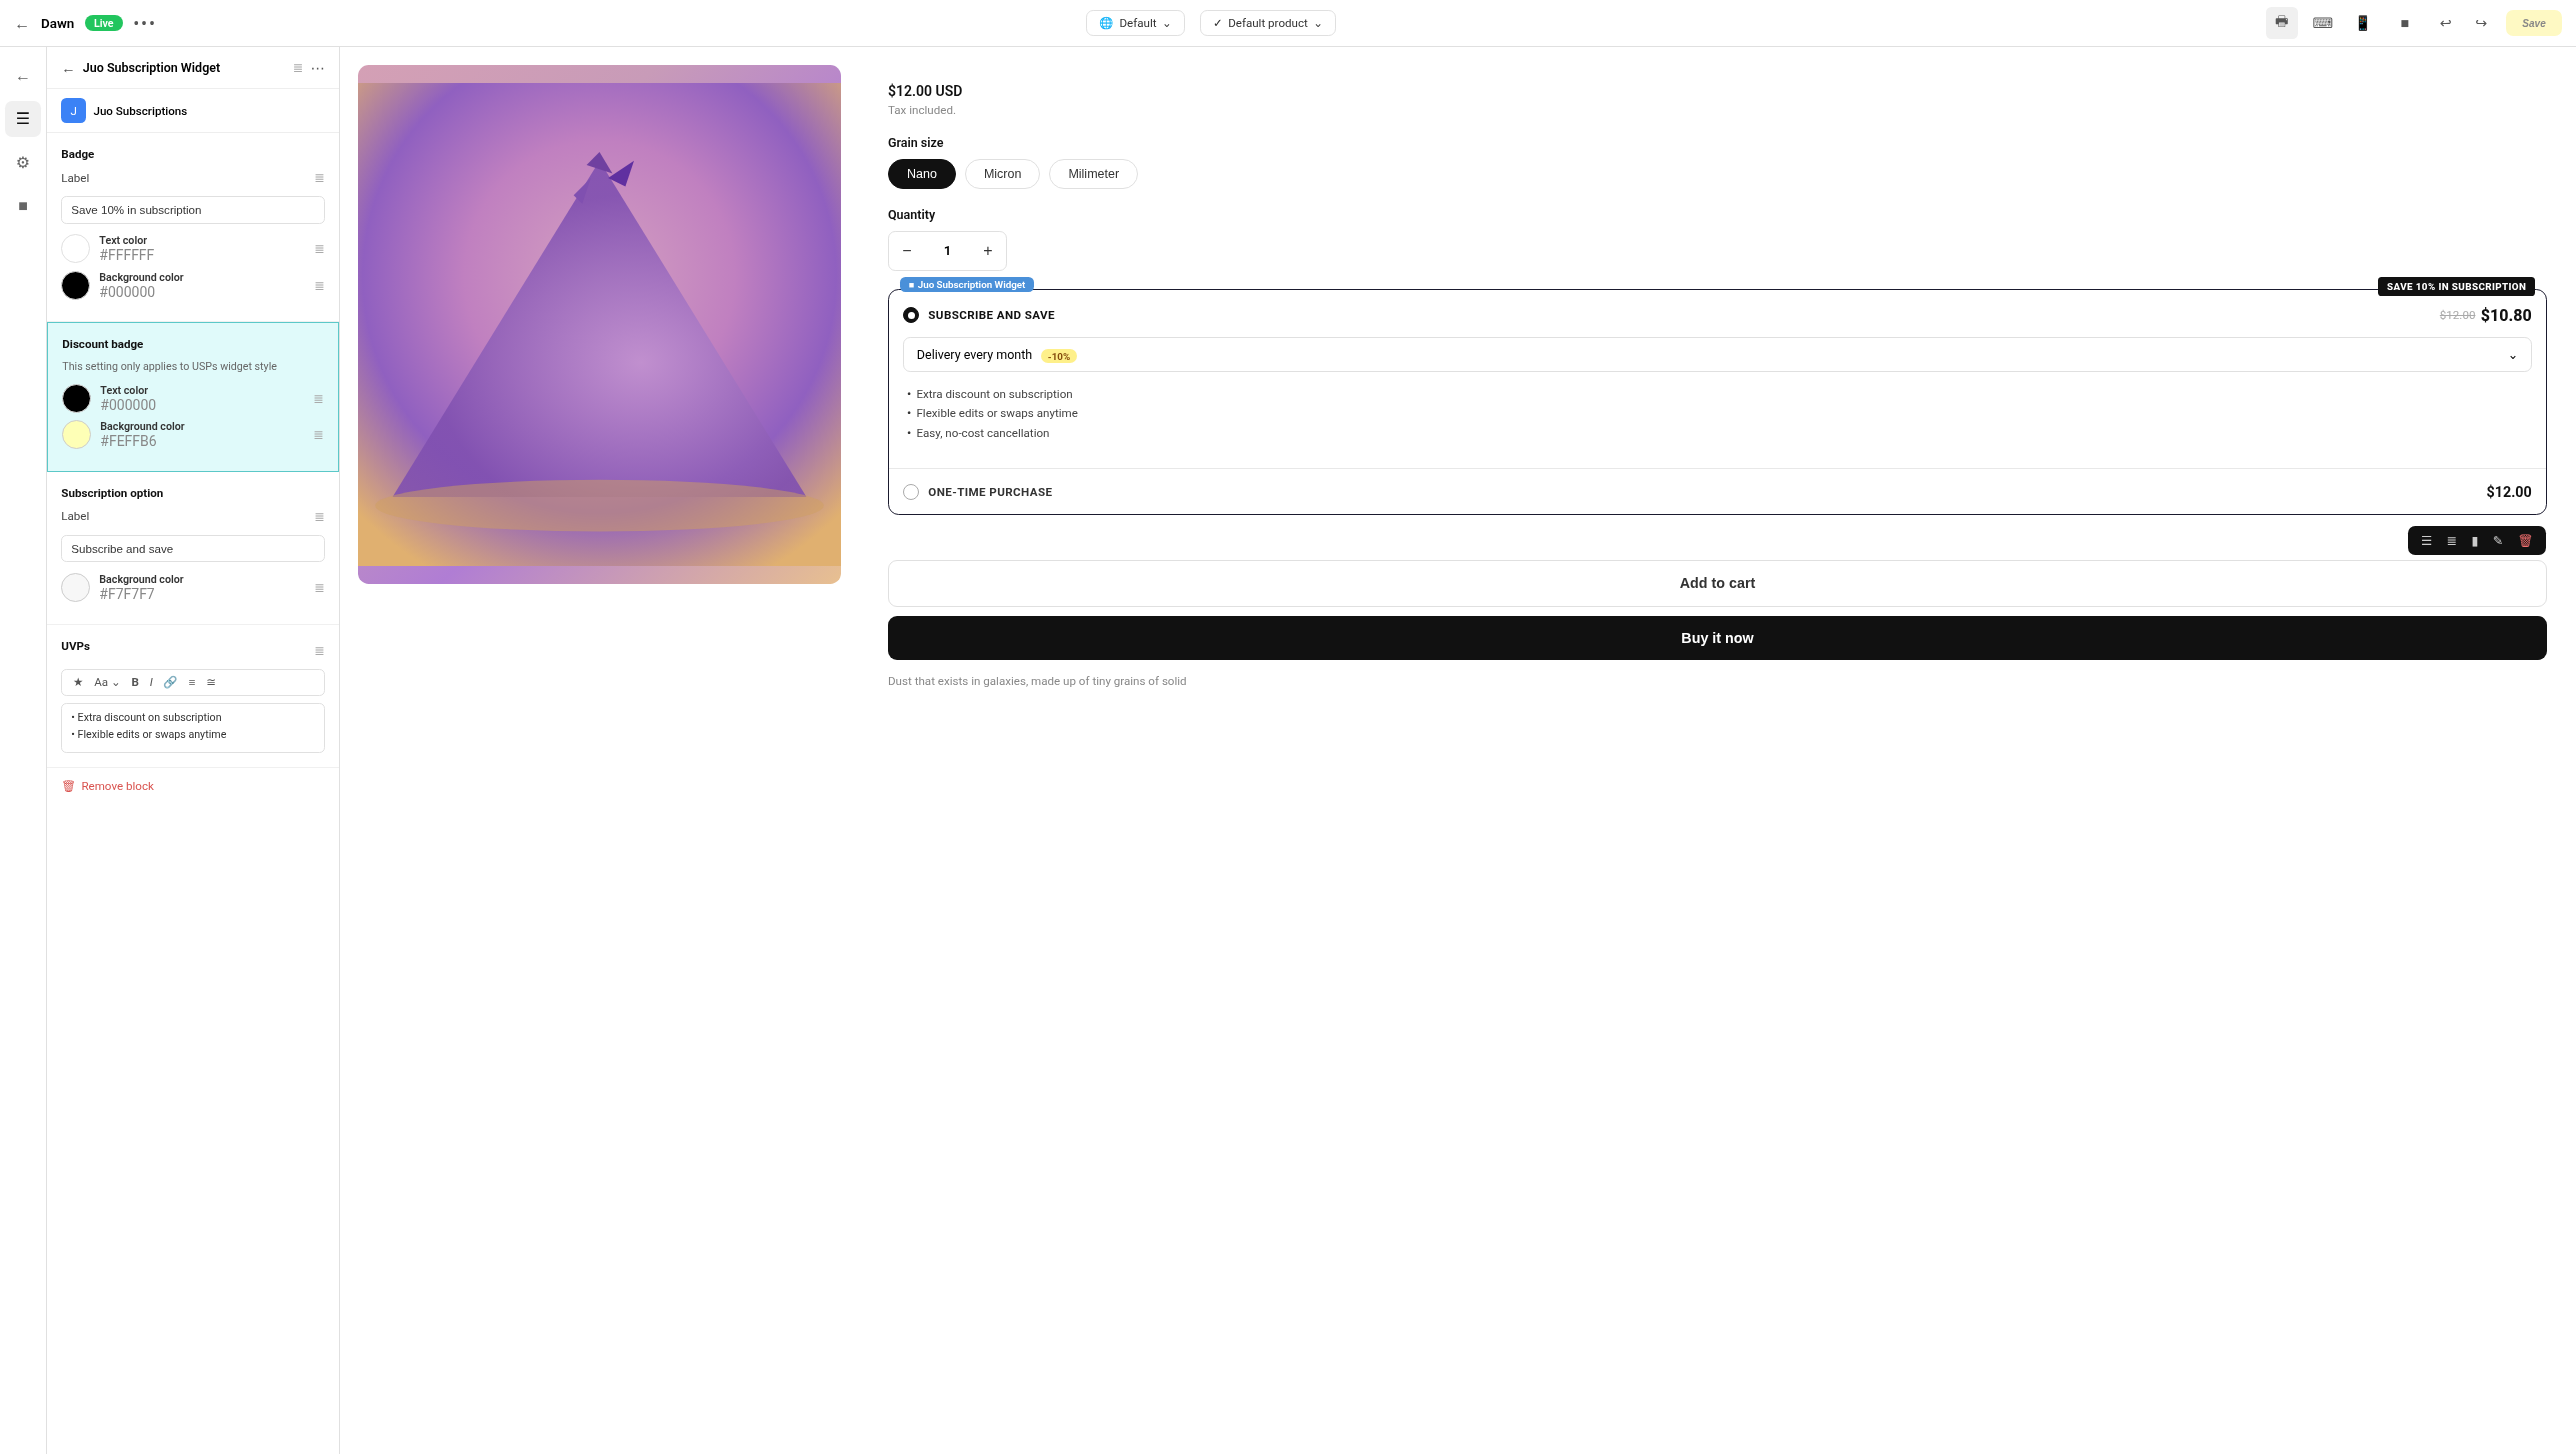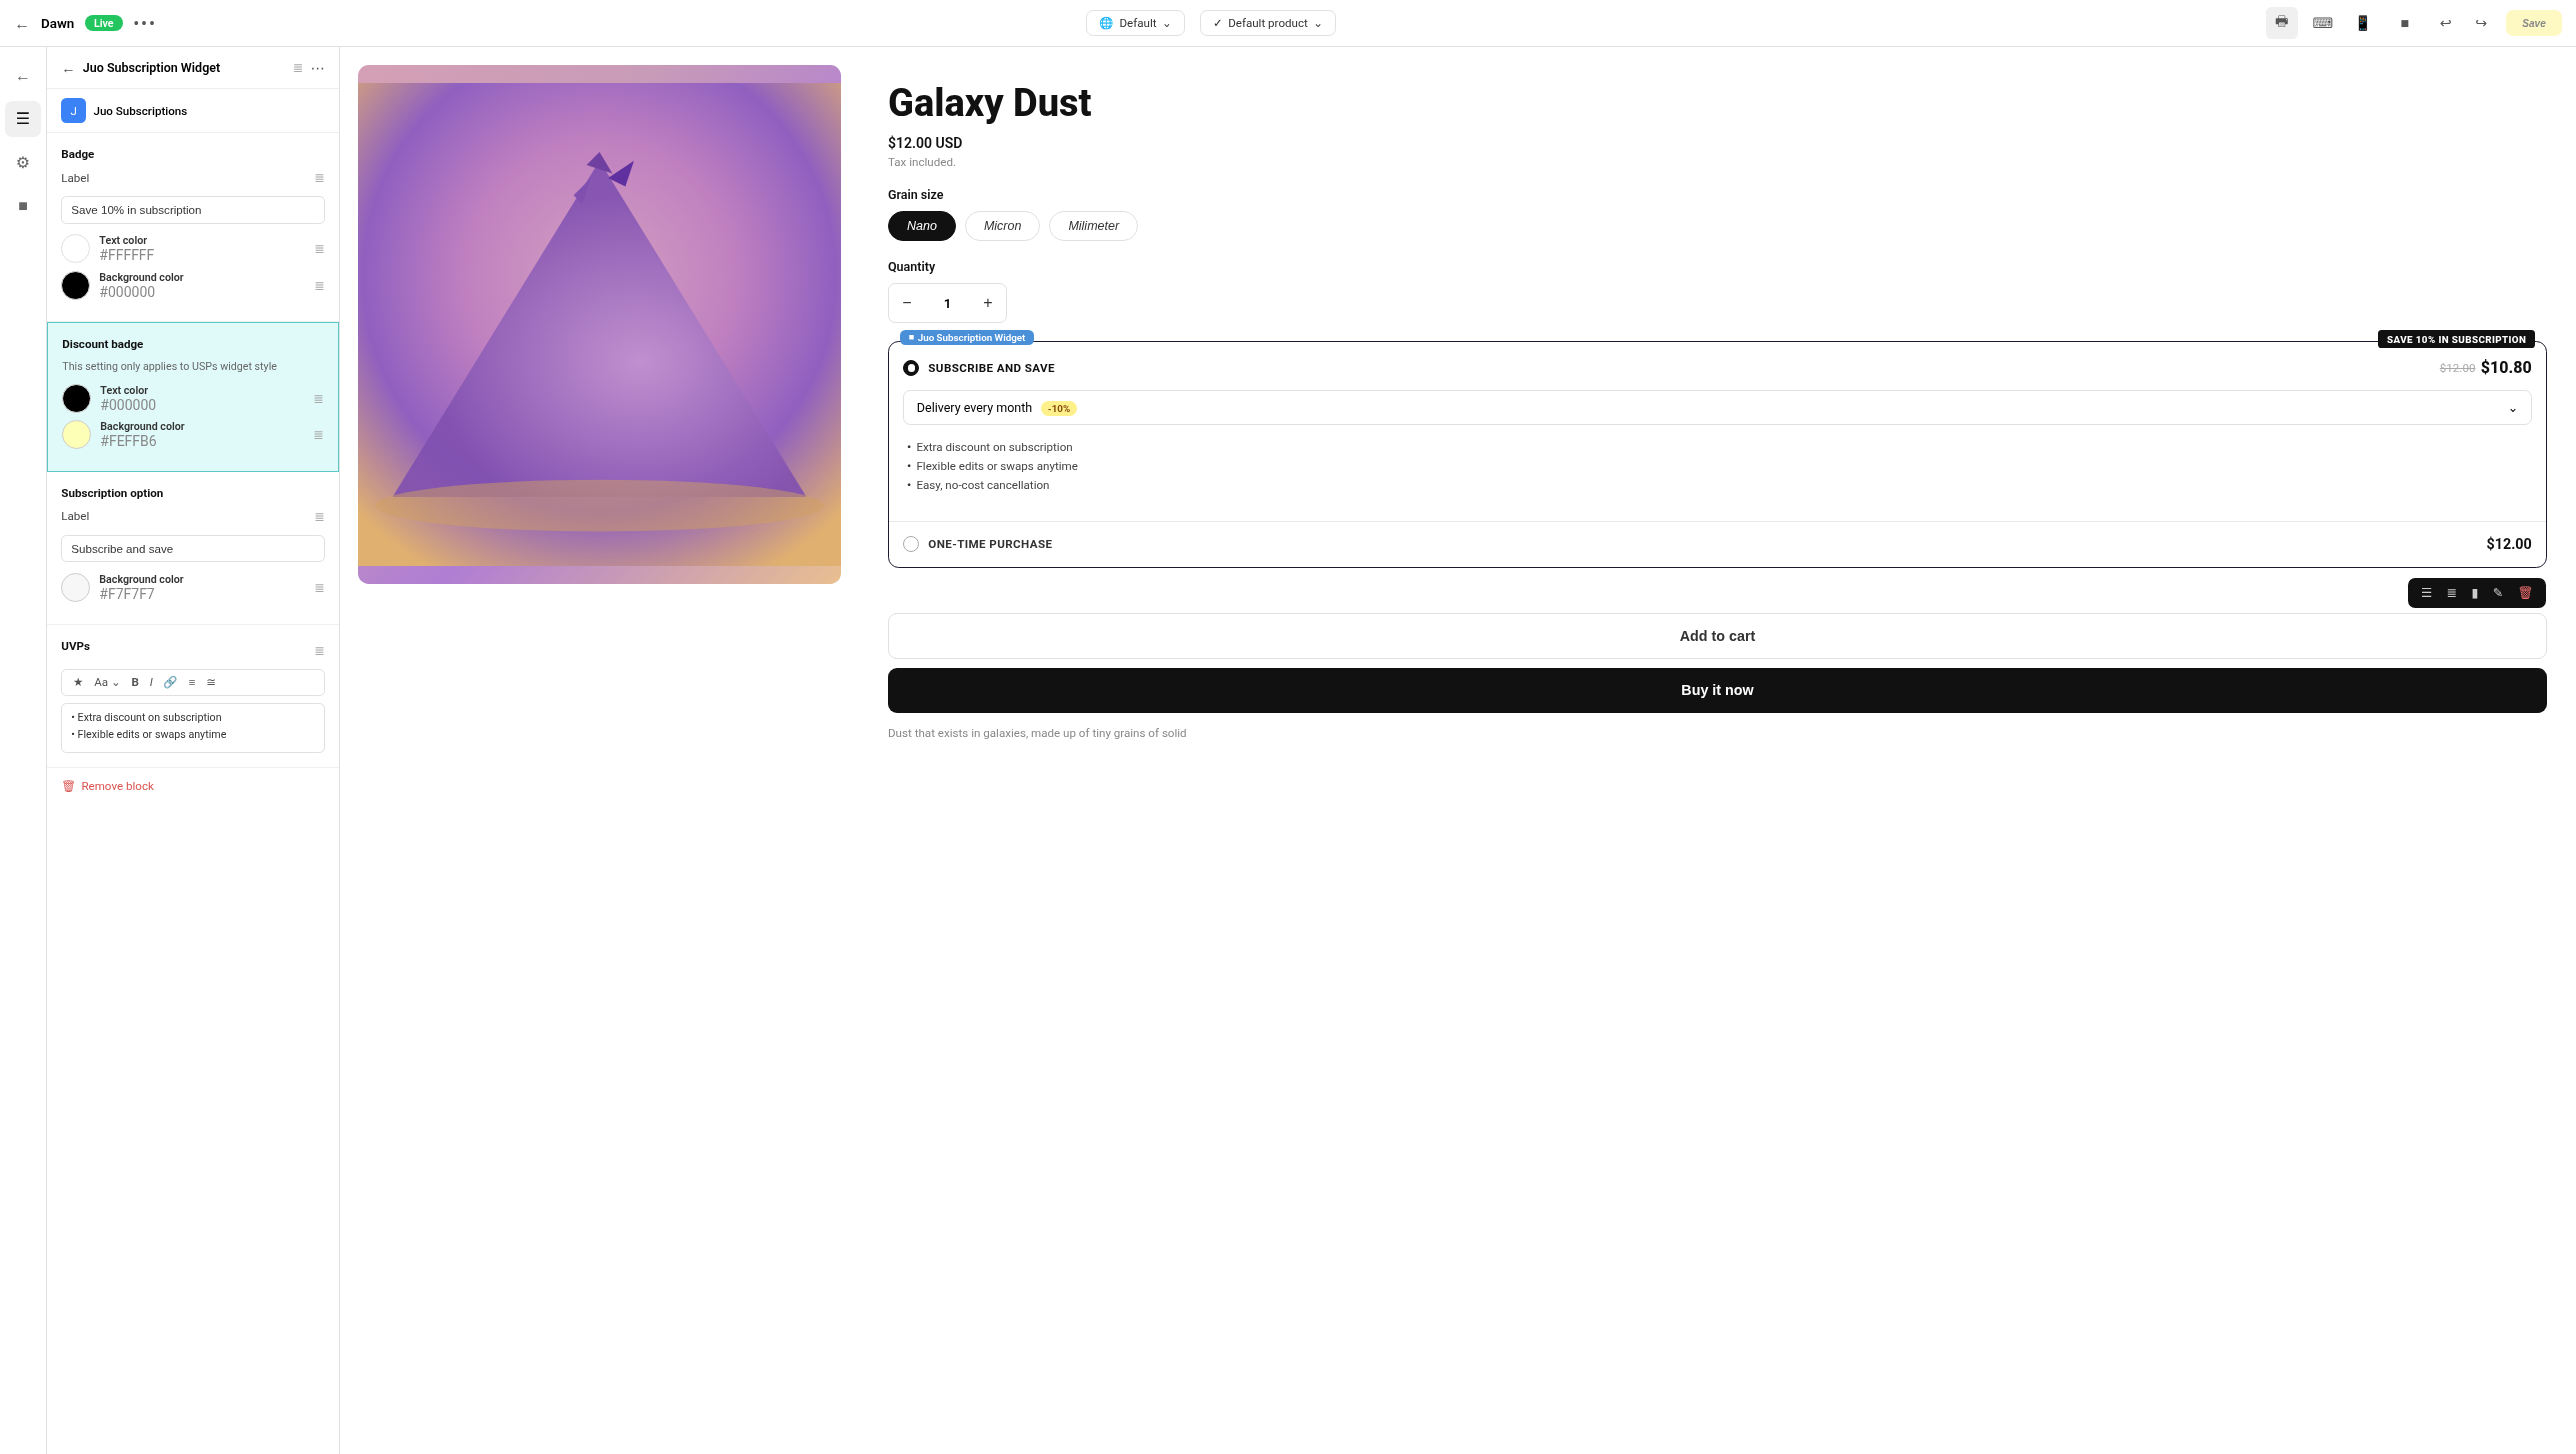--- a/index.html
+++ b/index.html
@@ -61,21 +61,21 @@
     .product-image-area { width: 519px; flex-shrink: 0; padding: 18px; }
     .product-image { width: 100%; height: 519px; background: linear-gradient(135deg, #d4a0b5 0%, #c89bb8 30%, #b07dd4 60%, #e8c090 100%); border-radius: 10.7px; overflow: hidden; display: flex; align-items: center; justify-content: center; }
 
     
     .product-details { flex: 1; padding: 36px 29px 18px; overflow-y: auto; }
     .product-title { font-size: 38px; font-weight: 800; color: #111; margin-bottom: 10.7px; line-height: 1.1; }
     .product-price { font-size: 14px; font-weight: 600; color: #111; margin-bottom: 3.6px; }
     .tax-note { font-size: 11.6px; color: #888; margin-bottom: 18px; }
     .grain-label { font-size: 12.5px; font-weight: 600; color: #111; margin-bottom: 9px; }
     .grain-options { display: flex; gap: 9px; margin-bottom: 18px; }
-    .grain-btn { border: 1.8px solid #e0e0e0; border-radius: 27px; padding: 7.2px 18px; font-size: 12.5px; cursor: pointer; background: #fff; color: #333; font-weight: 500; font-style: italic; }
+    .grain-btn { border: 1.8px solid #e0e0e0; border-radius: 27px; padding: 7.2px 18px; font-size: 12.5px; cursor: pointer; background: #fff; color: #333; font-weight: 500; }
     .grain-btn.selected { background: #111; color: #fff; border-color: #111; }
     .qty-label { font-size: 12.5px; font-weight: 600; color: #111; margin-bottom: 9px; }
     .qty-control { display: flex; align-items: center; gap: 0; border: 0.9px solid #e0e0e0; border-radius: 7.2px; width: fit-content; margin-bottom: 14.3px; }
     .qty-btn { width: 36px; height: 38px; display: flex; align-items: center; justify-content: center; cursor: pointer; font-size: 16px; color: #333; background: none; border: none; }
     .qty-value { width: 45px; text-align: center; font-size: 13.4px; font-weight: 600; }
 
     
     .subscription-widget { border: 1.8px solid #1a1a2e; border-radius: 10.7px; overflow: visible; margin-bottom: 14.3px; position: relative; }
     .widget-label-tag { position: absolute; top: -12.5px; left: 10.7px; background: #4a90d9; color: #fff; border-radius: 5.4px; padding: 1.8px 9px; font-size: 9.8px; font-weight: 600; display: flex; align-items: center; gap: 3.6px; }
     .save-badge { position: absolute; top: -12.5px; right: 10.7px; background: #111; color: #fff; border-radius: 3.6px; padding: 3.6px 9px; font-size: 9.8px; font-weight: 800; letter-spacing: 0.4px; }
@@ -291,21 +291,20 @@
             <polygon points="265,95 295,105 280,80" fill="#7040a0"></polygon>
             <polygon points="290,110 320,90 310,120" fill="#6030a0"></polygon>
             <polygon points="250,130 270,110 260,140" fill="#8050b0"></polygon>
 
             <ellipse cx="280" cy="490" rx="260" ry="30" fill="#d0a060" opacity="0.5"></ellipse>
           </svg>
         </div>
       </div>
 
       <div class="product-details">
-        <div class="product-title">Galaxy Dust</div>
         <div class="product-price">$12.00 USD</div>
         <div class="tax-note">Tax included.</div>
 
         <div class="grain-label">Grain size</div>
         <div class="grain-options">
           <button class="grain-btn selected">Nano</button>
           <button class="grain-btn">Micron</button>
           <button class="grain-btn">Milimeter</button>
         </div>
 

